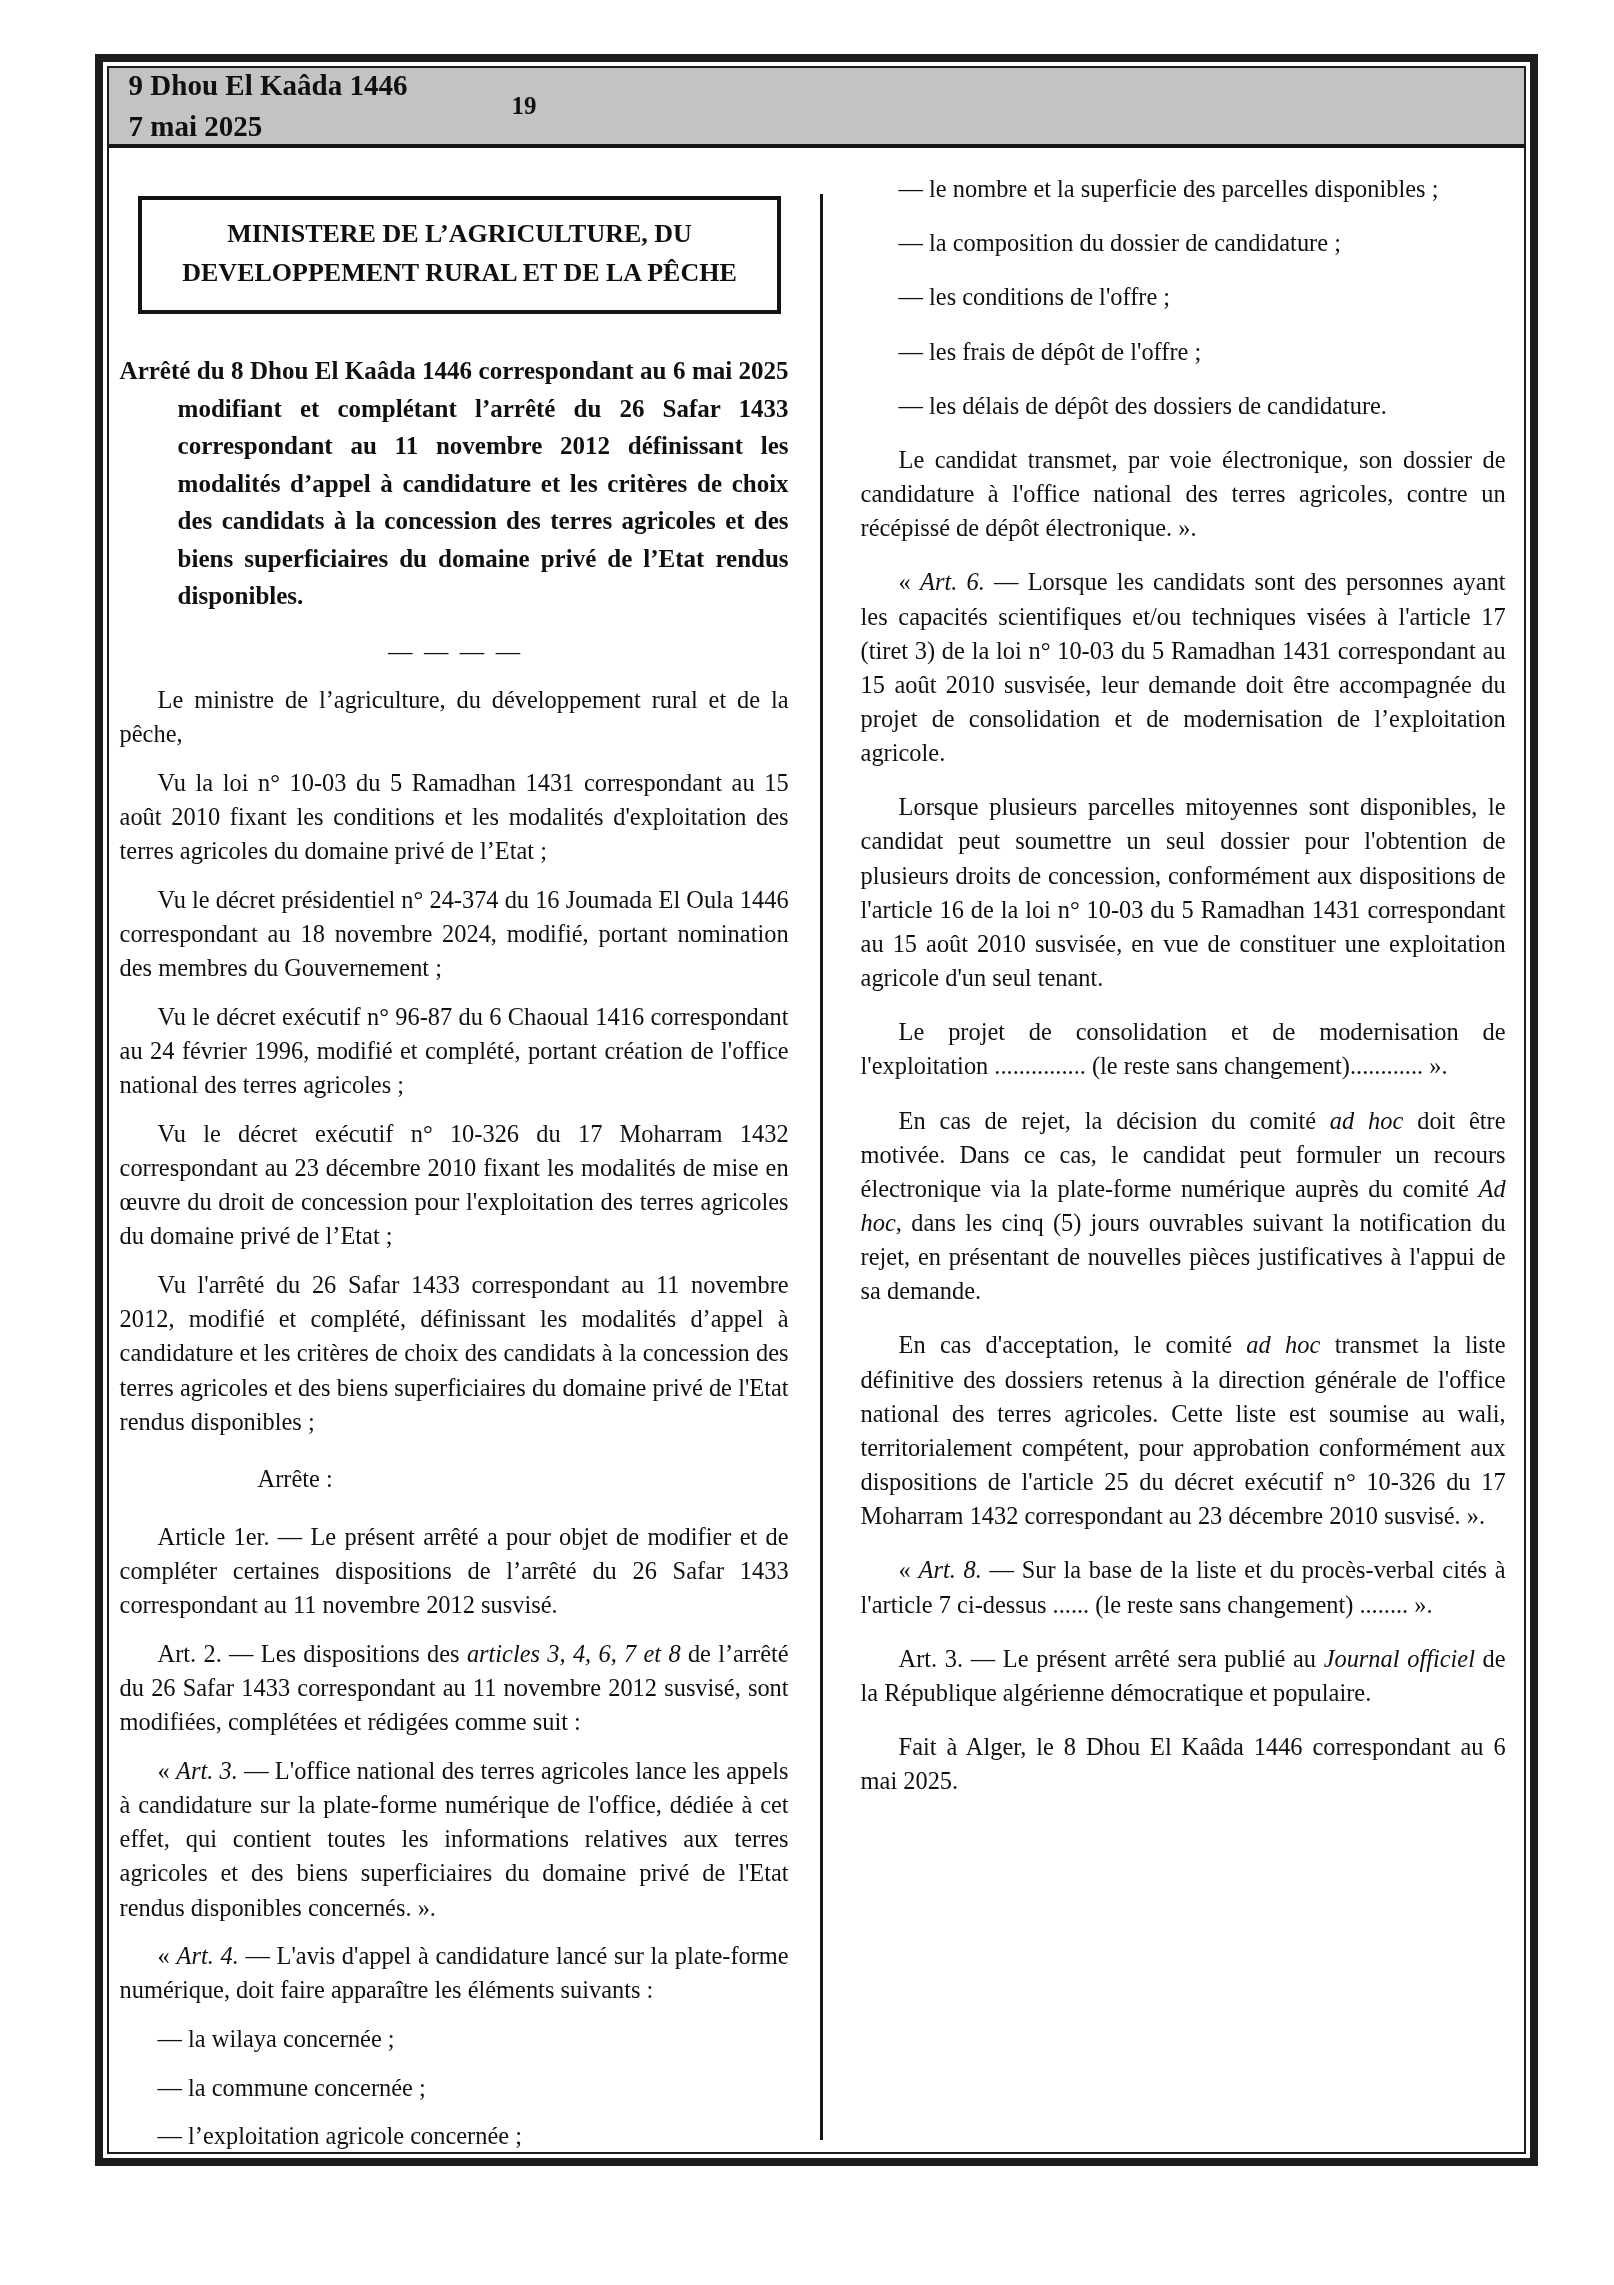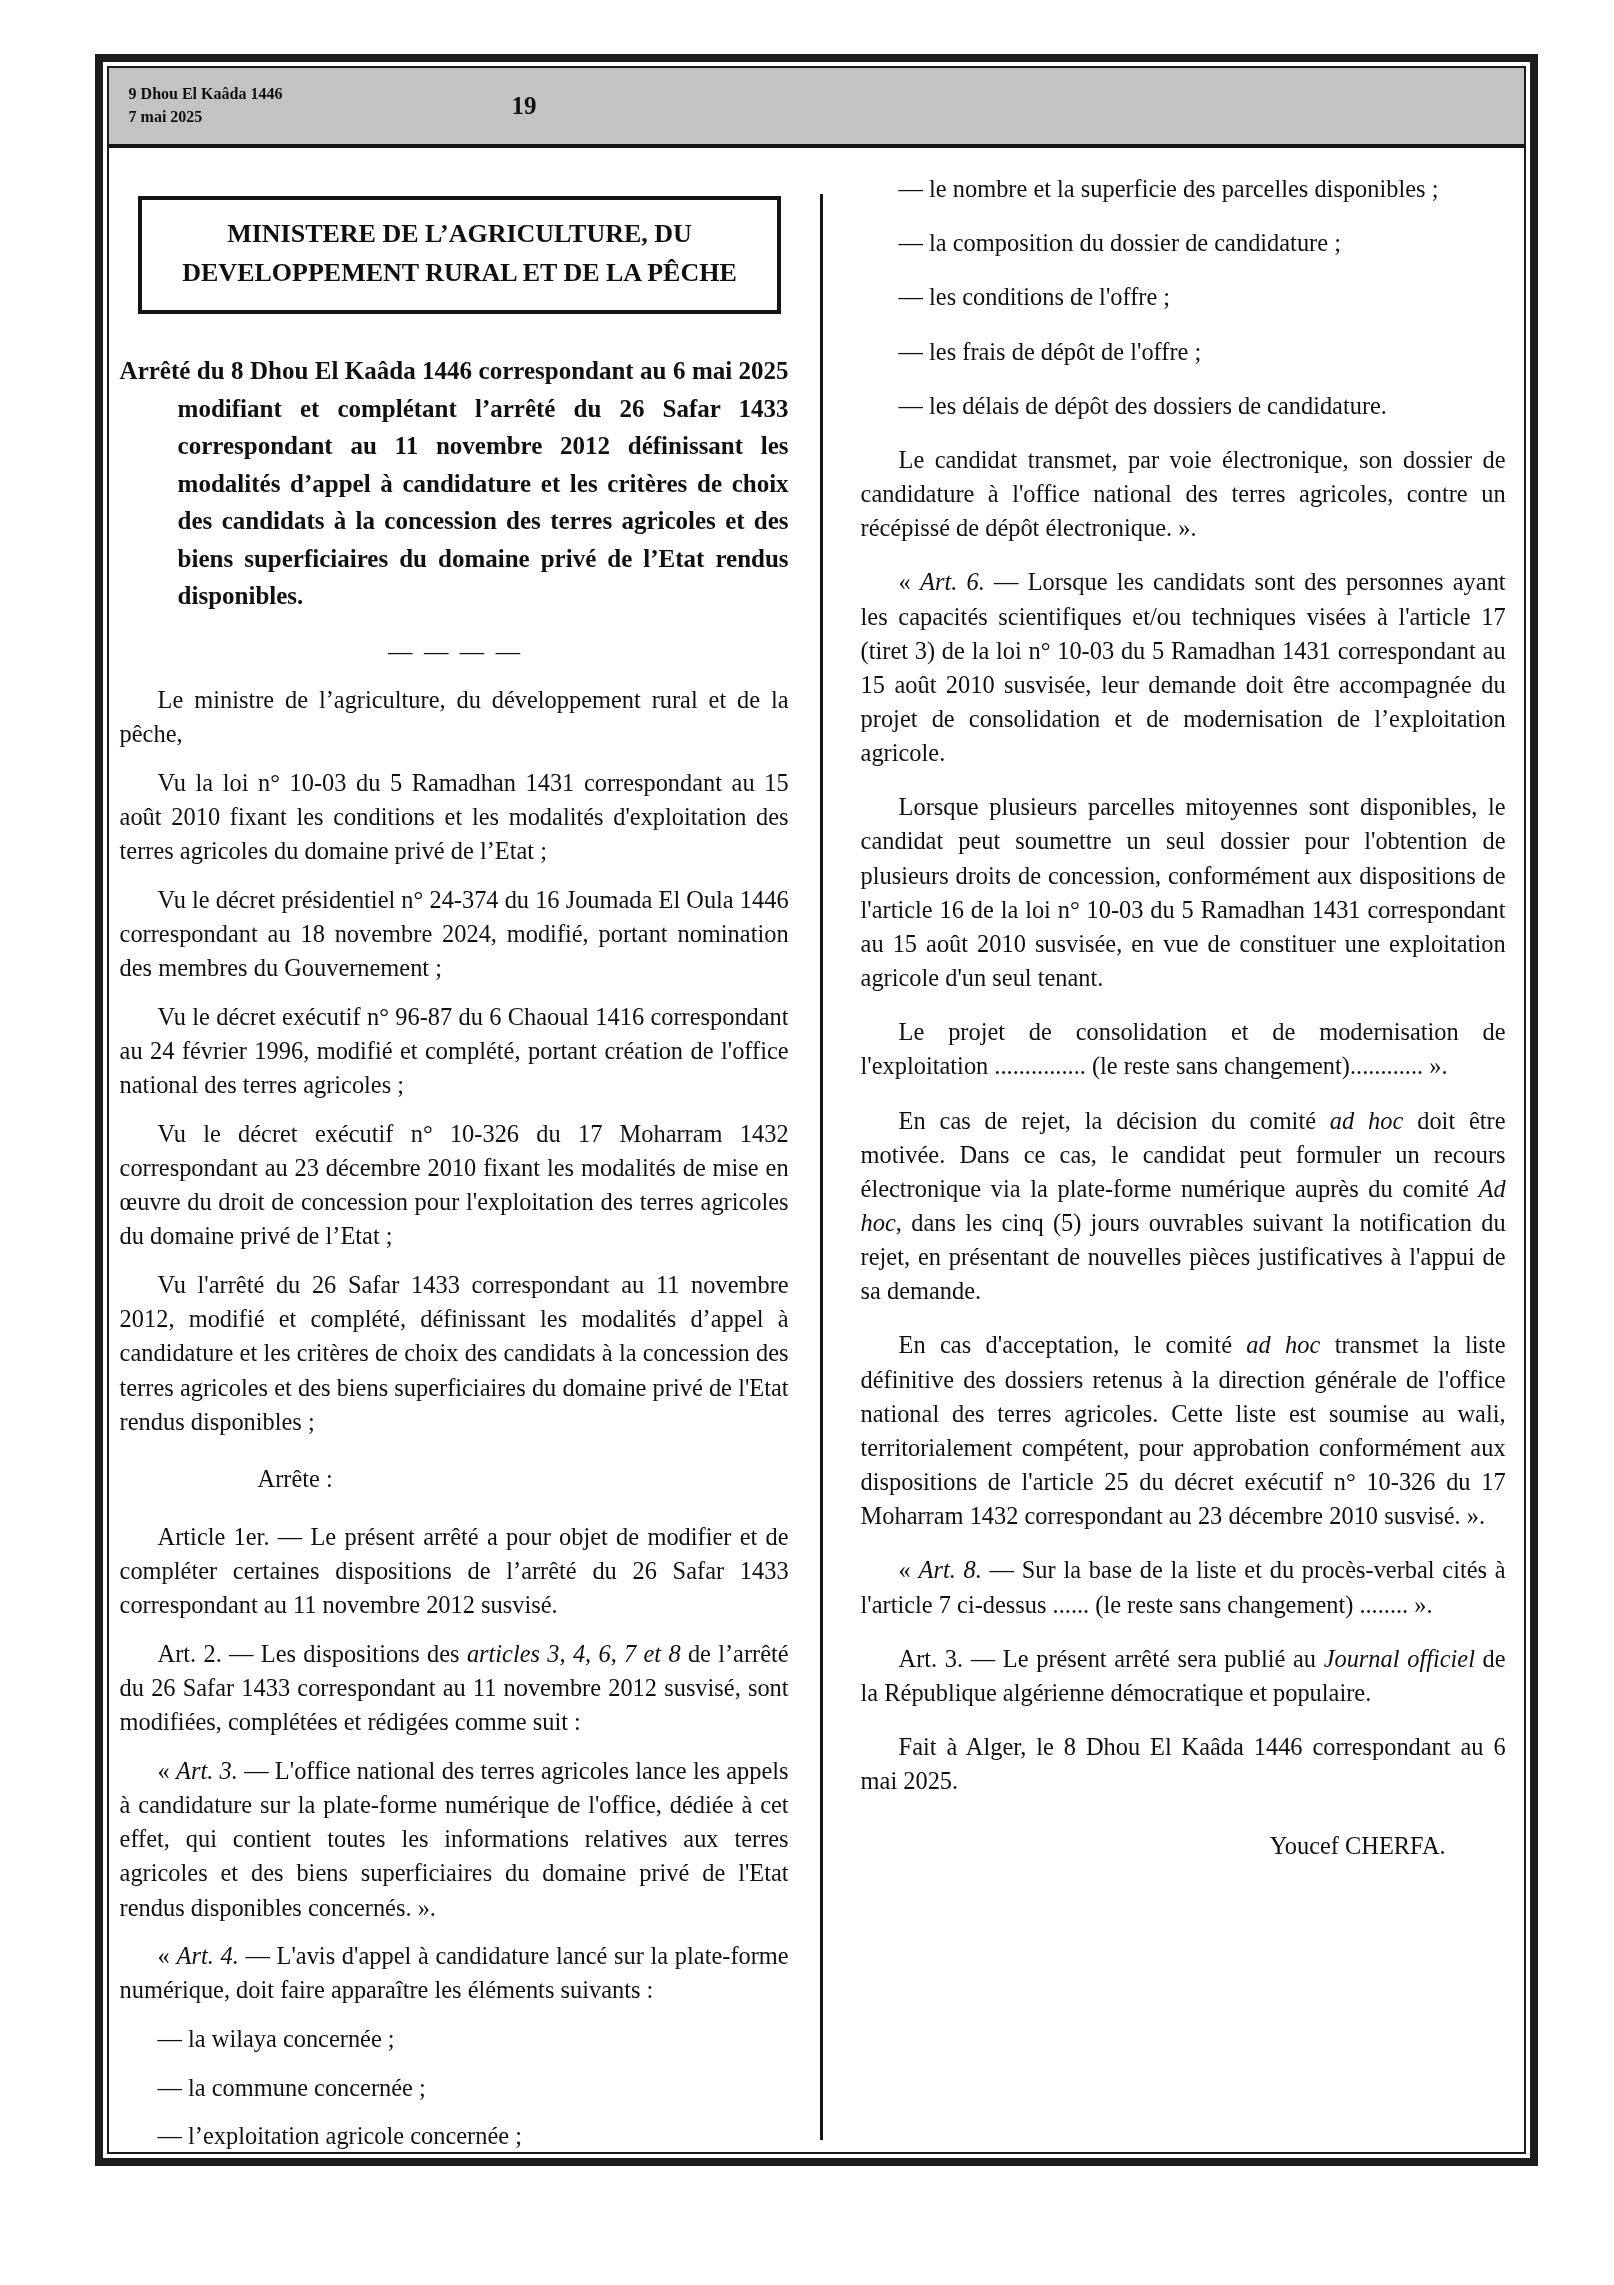--- a/index.html
+++ b/index.html
@@ -35,21 +35,21 @@
     align-items: center;
     height: 76px;
     background: #c3c3c5;
     border-bottom: 4.5px solid #161616;
     padding: 0 20px;
     box-sizing: content-box;
   }
   .header-left {
     width: 299px;
     font-weight: bold;
-    font-size: 16px;
+    font-size: 29px;
     line-height: 1.4;
   }
   .header-center {
     flex: 1;
     text-align: center;
     font-weight: bold;
     font-size: 27px;
     letter-spacing: 0.5px;
   }
   .header-right {
@@ -178,20 +178,19 @@
               <p class="para"><span>Le candidat transmet, par voie électronique, son dossier de candidature à l'office national des terres agricoles, contre un récépissé de dépôt électronique. ».</span></p>
               <p class="para"><span>« </span><i>Art. 6.</i><span> — Lorsque les candidats sont des personnes ayant les capacités scientifiques et/ou techniques visées à l'article 17 (tiret 3) de la loi n° 10-03 du 5 Ramadhan 1431 correspondant au 15 août 2010 susvisée, leur demande doit être accompagnée du projet de consolidation et de modernisation de l’exploitation agricole.</span></p>
               <p class="para"><span>Lorsque plusieurs parcelles mitoyennes sont disponibles, le candidat peut soumettre un seul dossier pour l'obtention de plusieurs droits de concession, conformément aux dispositions de l'article 16 de la loi n° 10-03 du 5 Ramadhan 1431 correspondant au 15 août 2010 susvisée, en vue de constituer une exploitation agricole d'un seul tenant.</span></p>
               <p class="para"><span>Le projet de consolidation et de modernisation de l'exploitation ............... (le reste sans changement)............ ».</span></p>
               <p class="para"><span>En cas de rejet, la décision du comité </span><i>ad hoc</i><span> doit être motivée. Dans ce cas, le candidat peut formuler un recours électronique via la plate-forme numérique auprès du comité </span><i>Ad hoc</i><span>, dans les cinq (5) jours ouvrables suivant la notification du rejet, en présentant de nouvelles pièces justificatives à l'appui de sa demande.</span></p>
               <p class="para"><span>En cas d'acceptation, le comité </span><i>ad hoc</i><span> transmet la liste définitive des dossiers retenus à la direction générale de l'office national des terres agricoles. Cette liste est soumise au wali, territorialement compétent, pour approbation conformément aux dispositions de l'article 25 du décret exécutif n° 10-326 du 17 Moharram 1432 correspondant au 23 décembre 2010 susvisé. ».</span></p>
               <p class="para"><span>« </span><i>Art. 8.</i><span> — Sur la base de la liste et du procès-verbal cités à l'article 7 ci-dessus ...... (le reste sans changement) ........ ».</span></p>
               <p class="para"><span>Art. 3. — Le présent arrêté sera publié au </span><i>Journal officiel</i><span> de la République algérienne démocratique et populaire.</span></p>
               <p class="para"><span>Fait à Alger, le 8 Dhou El Kaâda 1446 correspondant au 6 mai 2025.</span></p>
             </div>
-          <p class="signature">Youcef CHERFA.</p>
         </div>
       </div>
 
     </div>
   </div>
 </div>
 
 
 </body></html>

